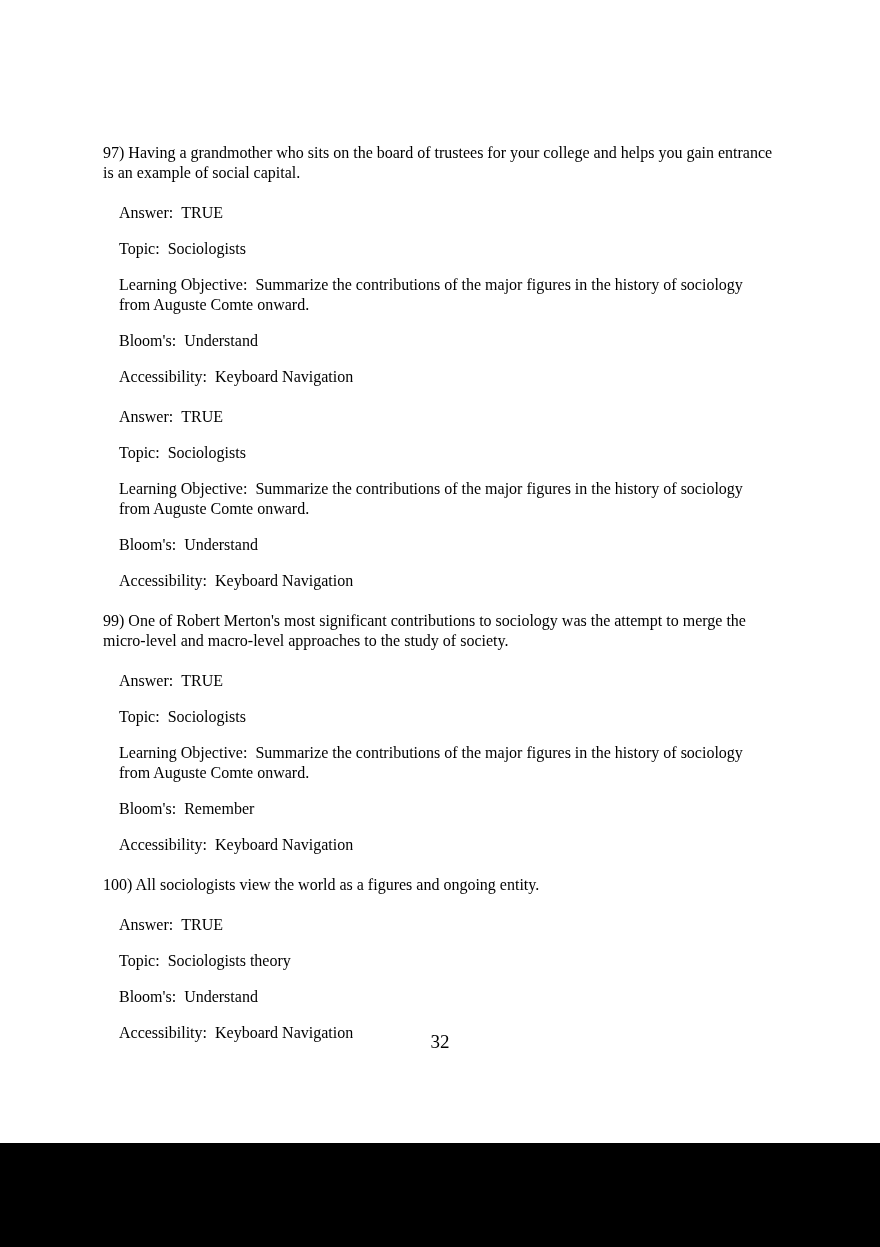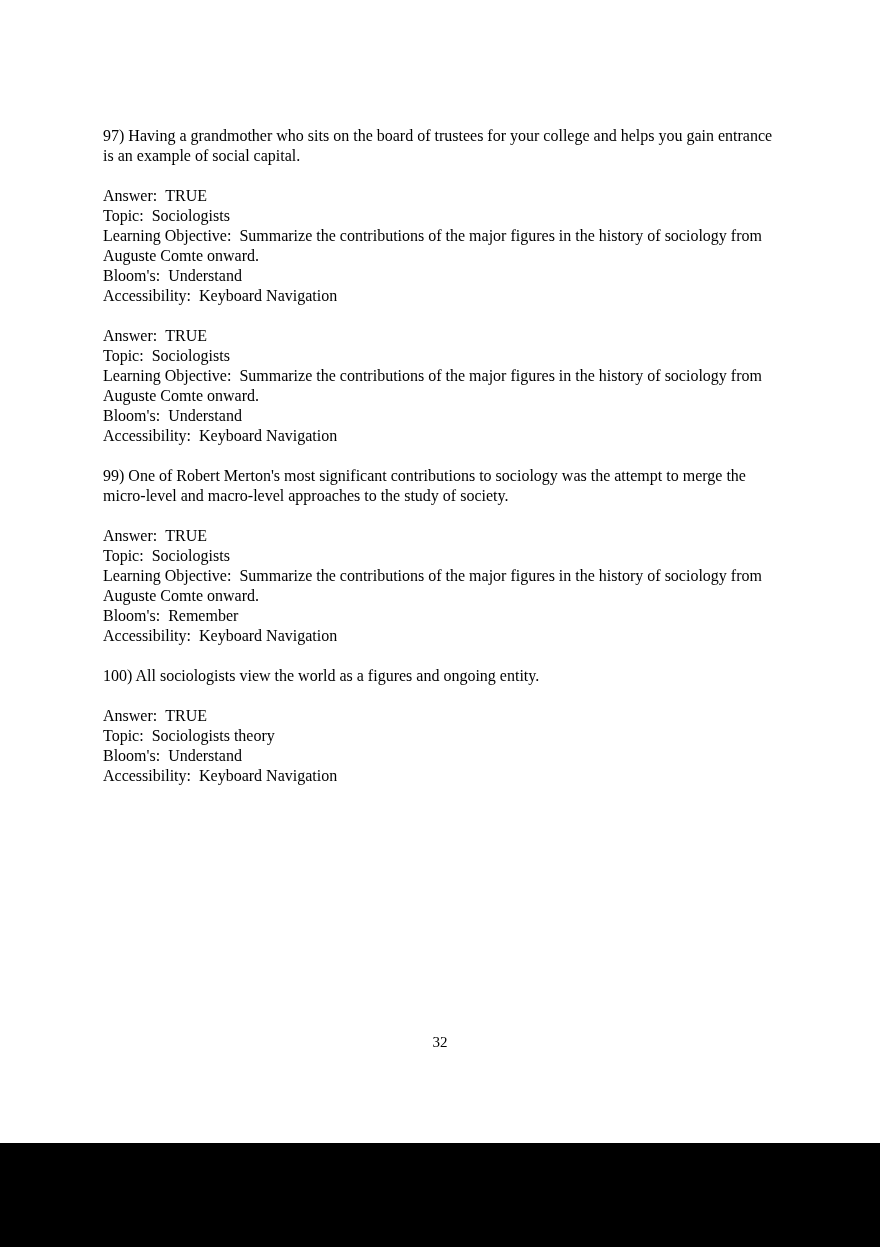--- a/index.html
+++ b/index.html
@@ -29,35 +29,35 @@
     left: 103px;
     width: 678px;
     font-size: 16px;
     line-height: 20px;
     color: #000000;
   }
   .q-block {
     margin: 0 0 20px 0;
   }
   .q-para {
-    margin: 0 0 20px 0;
+    margin: 17px 0 20px 0;
   }
   .f-line {
-    margin: 0;
+    margin: 16px;
   }
   .f-label {
     margin-right: 8px;
   }
   .page-number {
     position: absolute;
     top: 1032px;
     left: 0;
     width: 880px;
     text-align: center;
-    font-size: 15px;
+    font-size: 19px;
     line-height: 20px;
     color: #000000;
   }
   .bottom-band {
     position: absolute;
     top: 1143px;
     left: 0;
     width: 880px;
     height: 104px;
     background: #000000;

